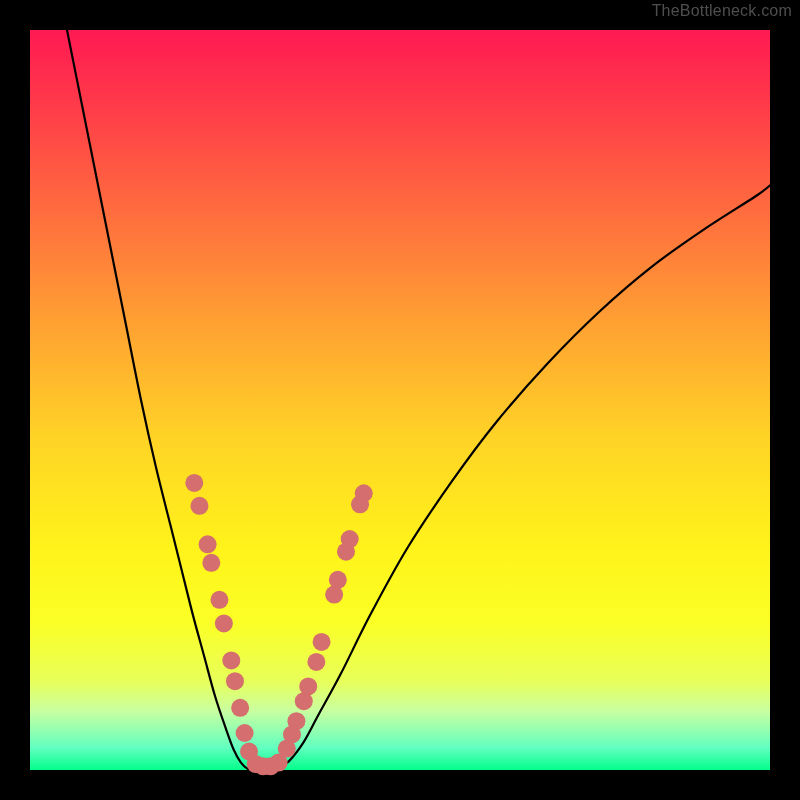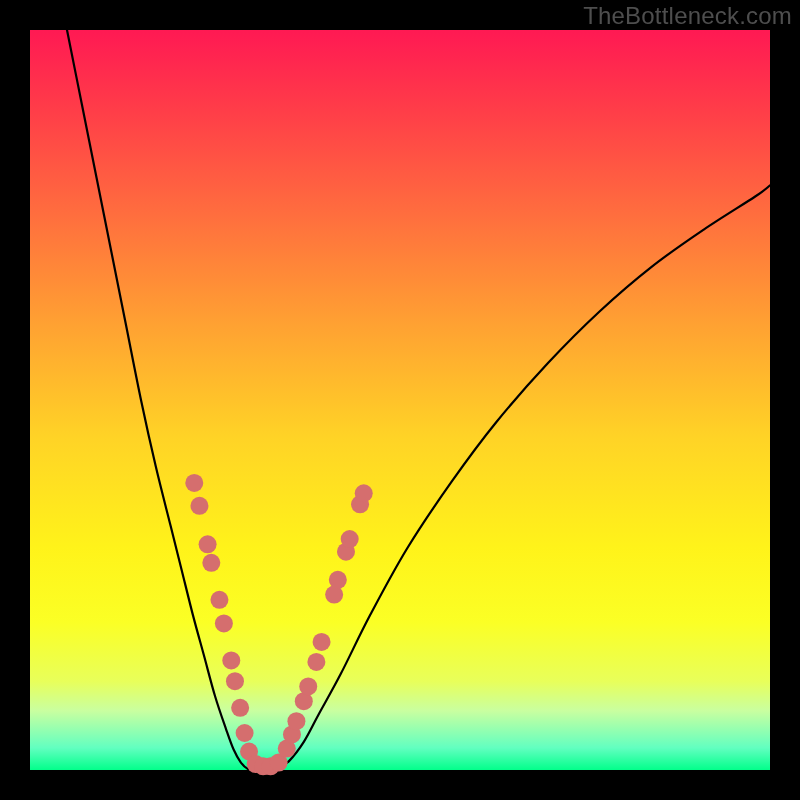--- a/index.html
+++ b/index.html
@@ -37,21 +37,21 @@
       #c9ffa0 92%,
       #62ffc0 97%,
       #02ff8b 100%
     );
   }
   .watermark {
     position: absolute;
     top: 2px;
     right: 8px;
     color: #4e4e4e;
-    font-size: 24px;
+    font-size: 16px;
     font-weight: 500;
     letter-spacing: 0.2px;
   }
   svg.curve {
     position: absolute;
     left: 0;
     top: 0;
     width: 740px;
     height: 740px;
     overflow: visible;

